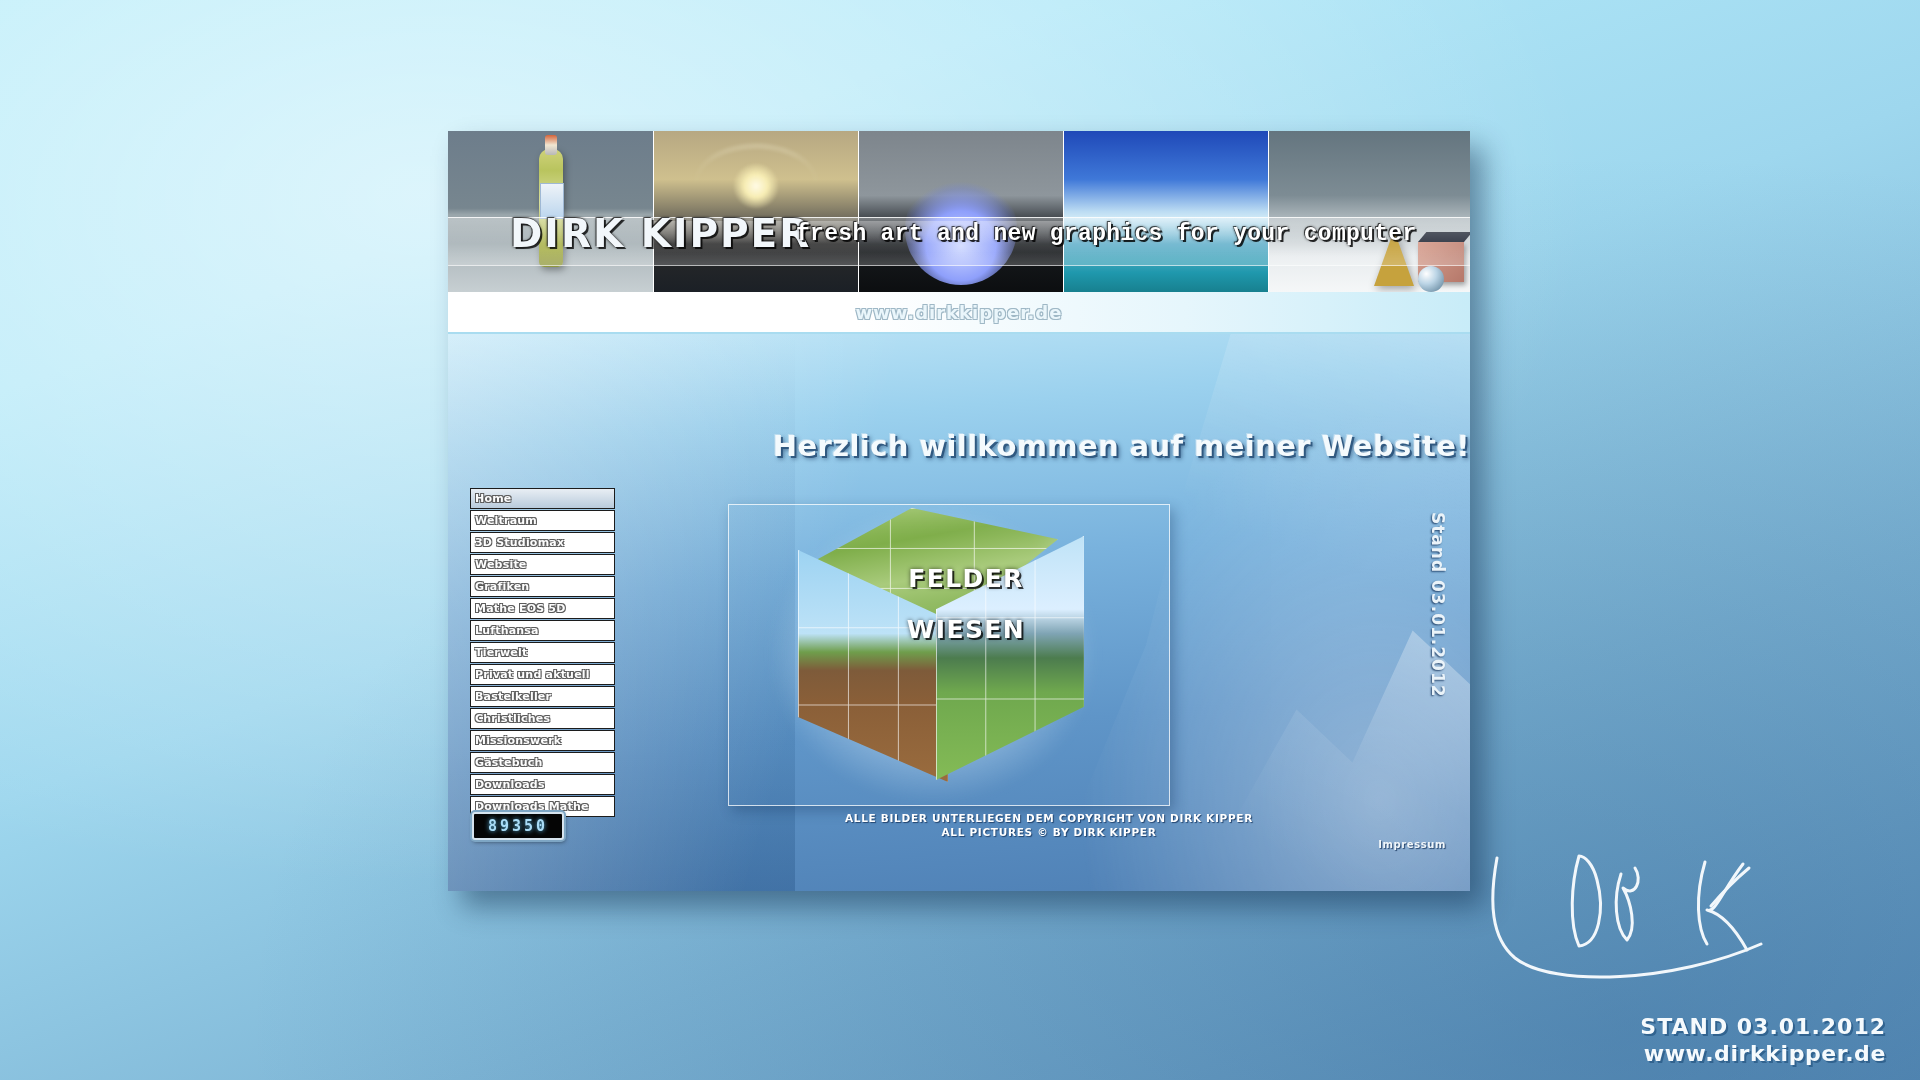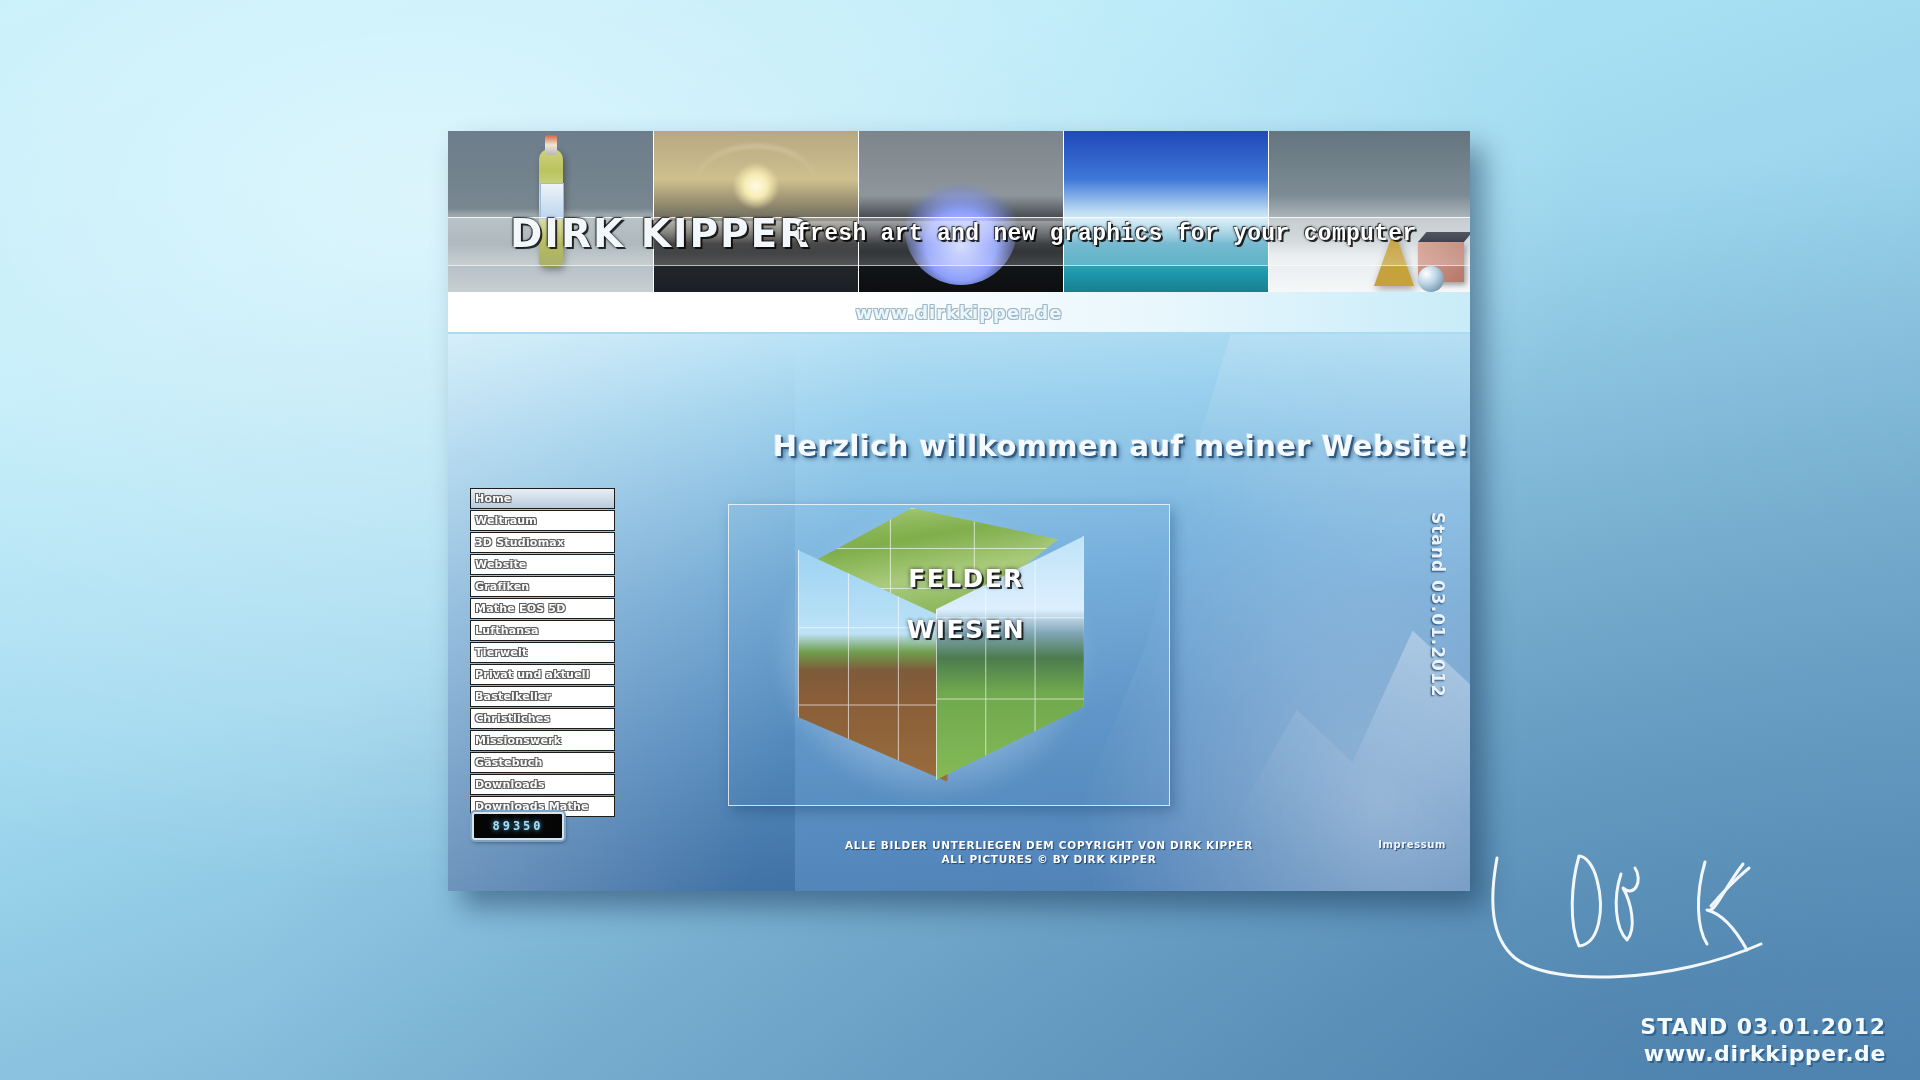--- a/index.html
+++ b/index.html
@@ -98,21 +98,21 @@
   
   .menu{position:absolute;left:22px;top:154px;width:145px;}
   .menu-item{height:19px;line-height:19px;padding:0 4px;margin-bottom:1px;border:1px solid #1c1c1c;
        background:#ffffff;font-size:11px;font-weight:bold;letter-spacing:.2px;color:#fdfdfd;
        text-shadow:1px 1px 0 #5b5b5b,-1px -1px 0 #5b5b5b,1px -1px 0 #5b5b5b,-1px 1px 0 #5b5b5b;
        cursor:pointer;white-space:nowrap;overflow:hidden;}
   .menu-item.active{background:linear-gradient(180deg,#e8eef4,#b9cbdc);}
   .counter{position:absolute;left:24px;top:478px;width:88px;height:24px;border:2px solid #d7e4ee;border-radius:3px;
        background:#050505;box-shadow:0 0 0 2px #7ea6c4, 1px 2px 4px rgba(0,0,0,.5);
        display:flex;align-items:center;justify-content:center;}
-  .counter .digits{font-family:"DejaVu Sans Mono", monospace;font-size:12px;letter-spacing:3px;font-weight:bold;
+  .counter .digits{font-family:"DejaVu Sans Mono", monospace;font-size:15px;letter-spacing:3px;font-weight:bold;
        color:#a9dcf7;text-shadow:0 0 5px #5fc0ee;}
 
   
   .frame{position:absolute;left:280px;top:170px;width:440px;height:300px;
        border:1px solid rgba(255,255,255,.75);box-shadow:4px 5px 12px rgba(20,50,90,.32);}
   .cube-wrap{position:absolute;left:280px;top:160px;width:440px;height:320px;}
   .cube-glow{position:absolute;left:40px;top:10px;width:330px;height:300px;border-radius:50%;
        background:radial-gradient(ellipse,rgba(255,255,255,.75) 0%,rgba(220,240,255,.35) 45%,rgba(255,255,255,0) 70%);
        filter:blur(6px);}
   .cube{position:absolute;left:60px;top:14px;width:300px;height:290px;}
@@ -136,21 +136,21 @@
         linear-gradient(to bottom,rgba(255,255,255,.85) 1px,transparent 1px) 0 0/100% 33.3%;
        opacity:.75;}
   .cube-text{position:absolute;left:0;right:0;top:70px;text-align:center;z-index:5;margin-left:36px;}
   .cube-text div{font-size:25px;font-weight:bold;letter-spacing:1.4px;color:#ffffff;margin-bottom:22px;
        text-shadow:2px 2px 0 rgba(0,0,0,.75),0 0 4px rgba(0,0,0,.6);}
   .stand-vert{position:absolute;right:22px;top:178px;height:250px;
        writing-mode:vertical-rl;font-size:17px;font-weight:bold;letter-spacing:1px;color:#eaf3f9;
        text-shadow:1px 1px 2px rgba(20,50,90,.85);}
 
   
-  .copy{position:absolute;left:220px;right:40px;top:504px;text-align:center;
+  .copy{position:absolute;left:220px;right:40px;top:477px;text-align:center;
        font-size:10.5px;font-weight:bold;letter-spacing:.7px;color:#ffffff;line-height:14px;
        text-shadow:1px 1px 1px rgba(20,50,90,.8);}
   .impressum{position:absolute;right:24px;top:505px;font-size:10px;font-weight:bold;letter-spacing:.6px;
        color:#f0f6fa;cursor:pointer;text-shadow:1px 1px 1px rgba(20,50,90,.85);}
 
   
   .watermark{position:absolute;right:34px;bottom:14px;text-align:right;}
   .watermark .l1{font-size:22px;font-weight:bold;letter-spacing:1px;color:#f5fafd;
        text-shadow:2px 2px 0 rgba(45,95,140,.9);}
   .watermark .l2{font-size:22px;font-weight:bold;letter-spacing:.6px;color:#f5fafd;margin-top:2px;

